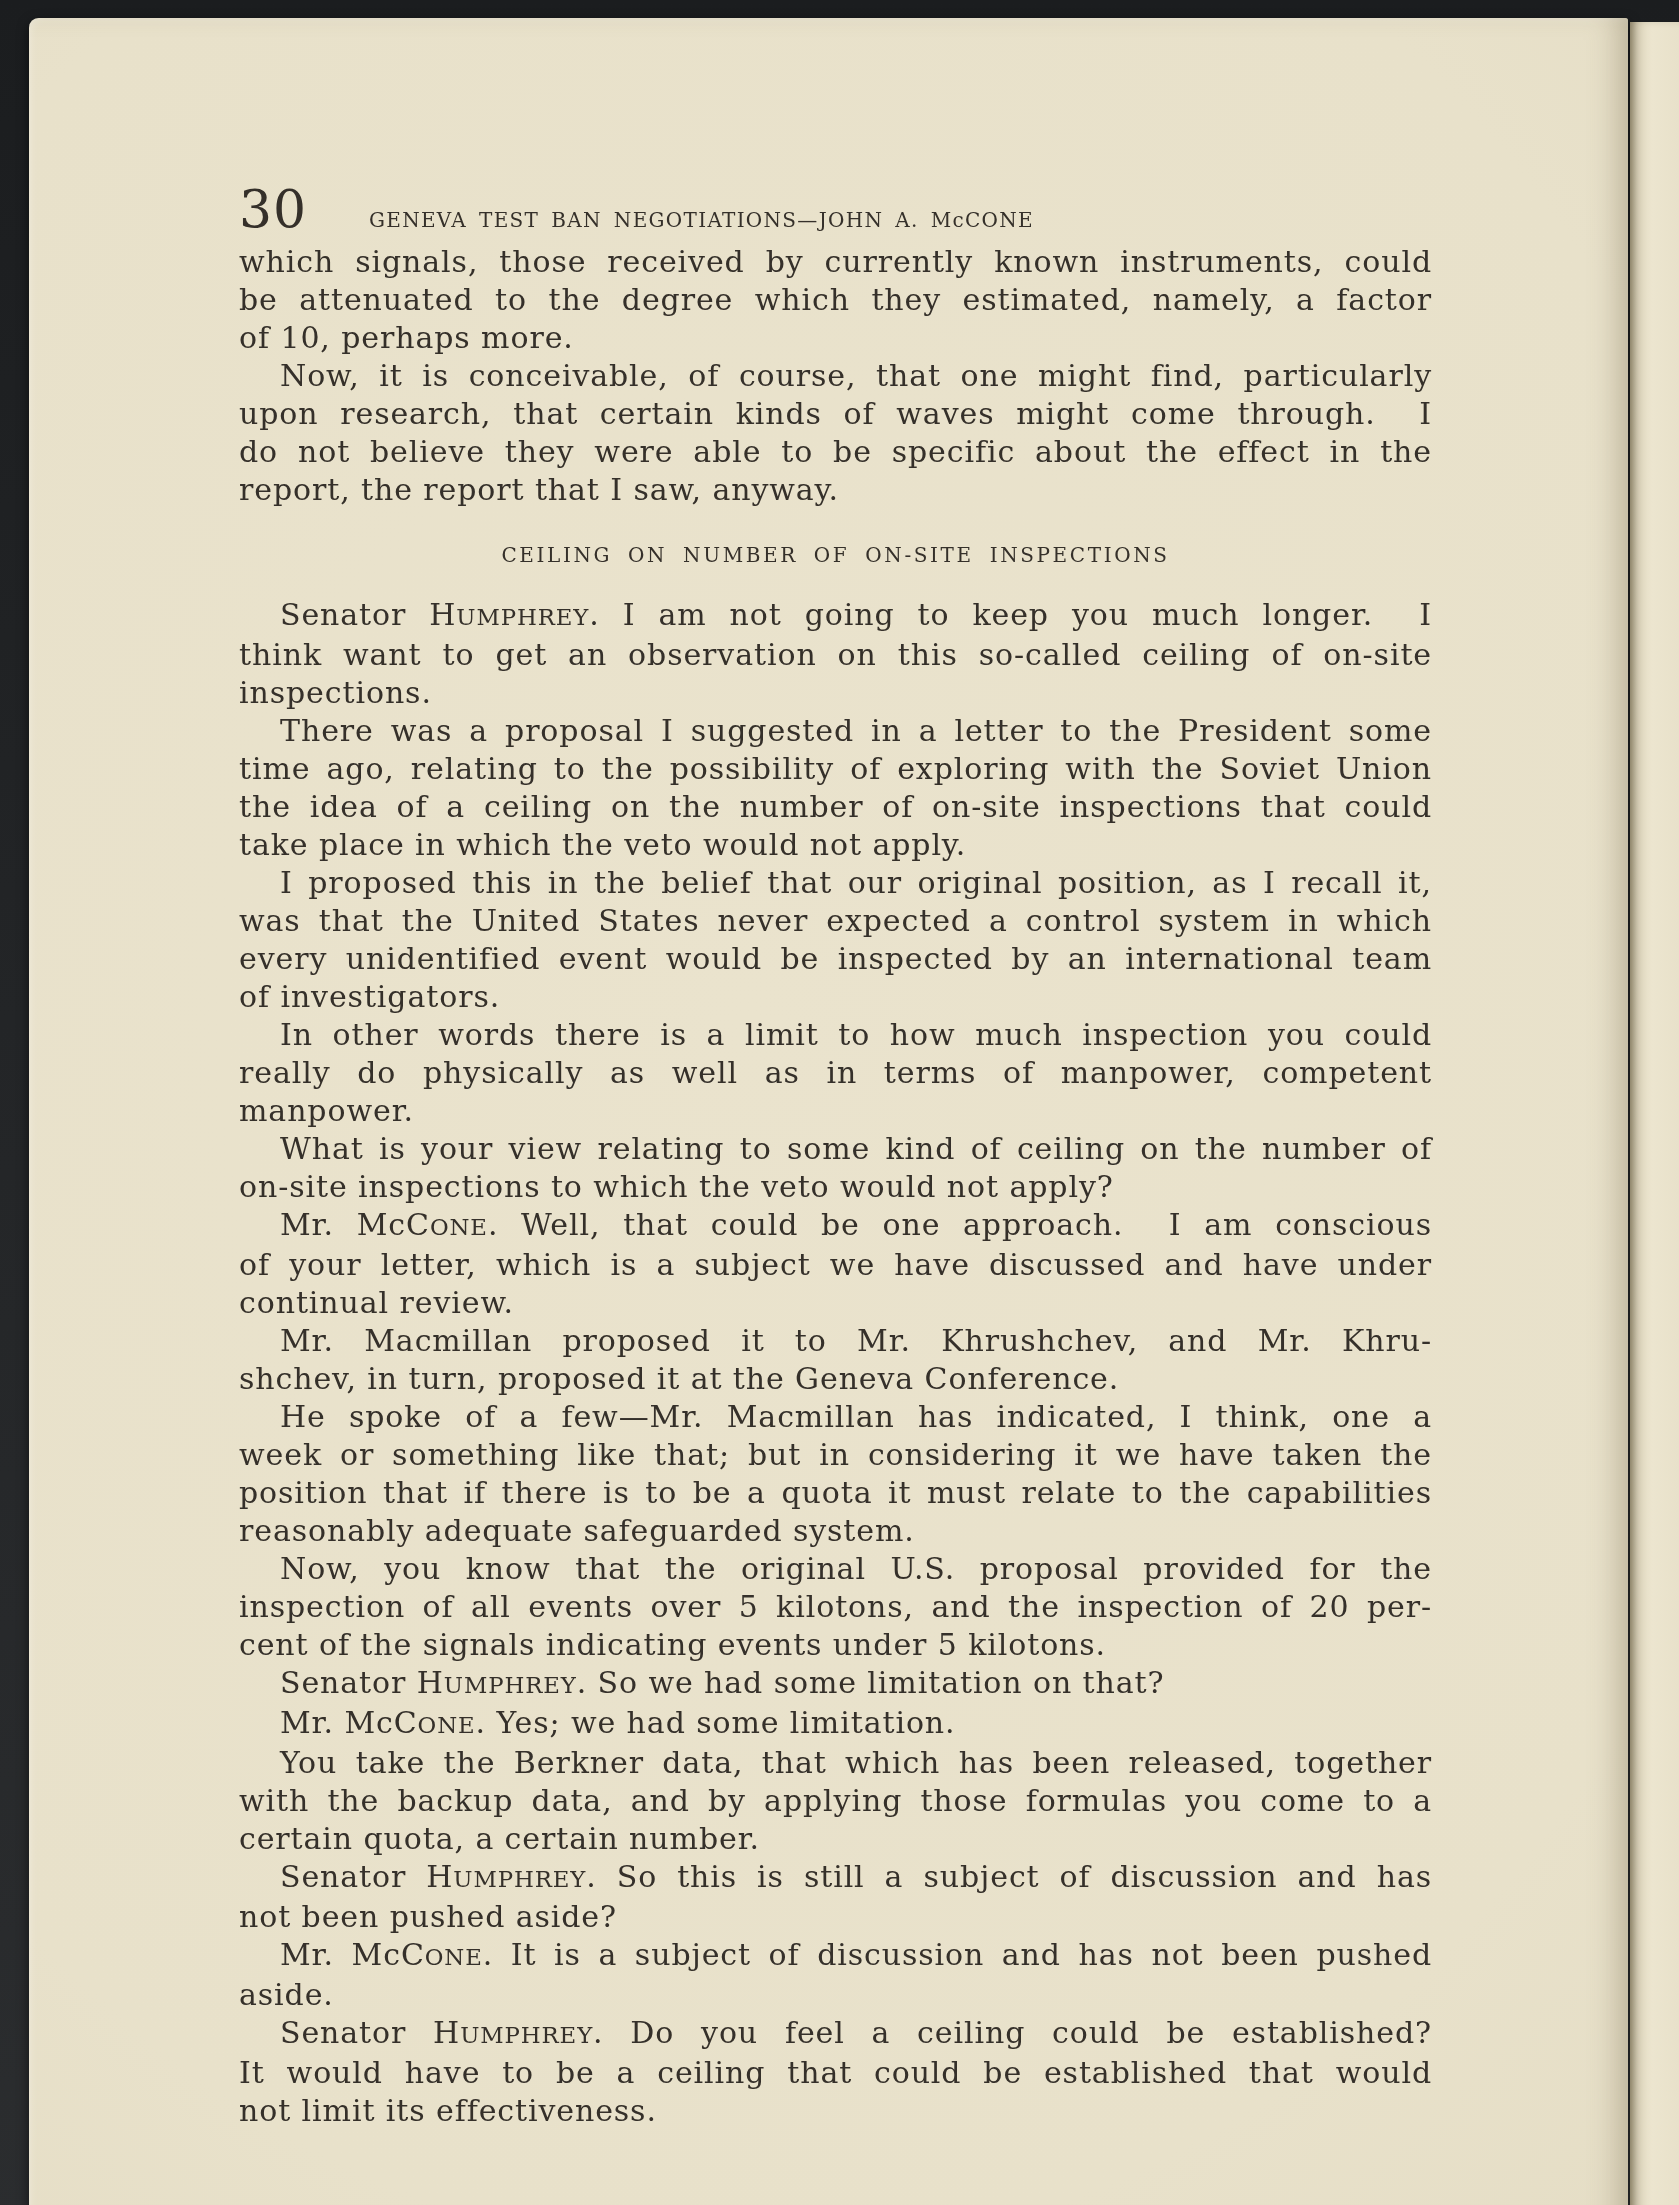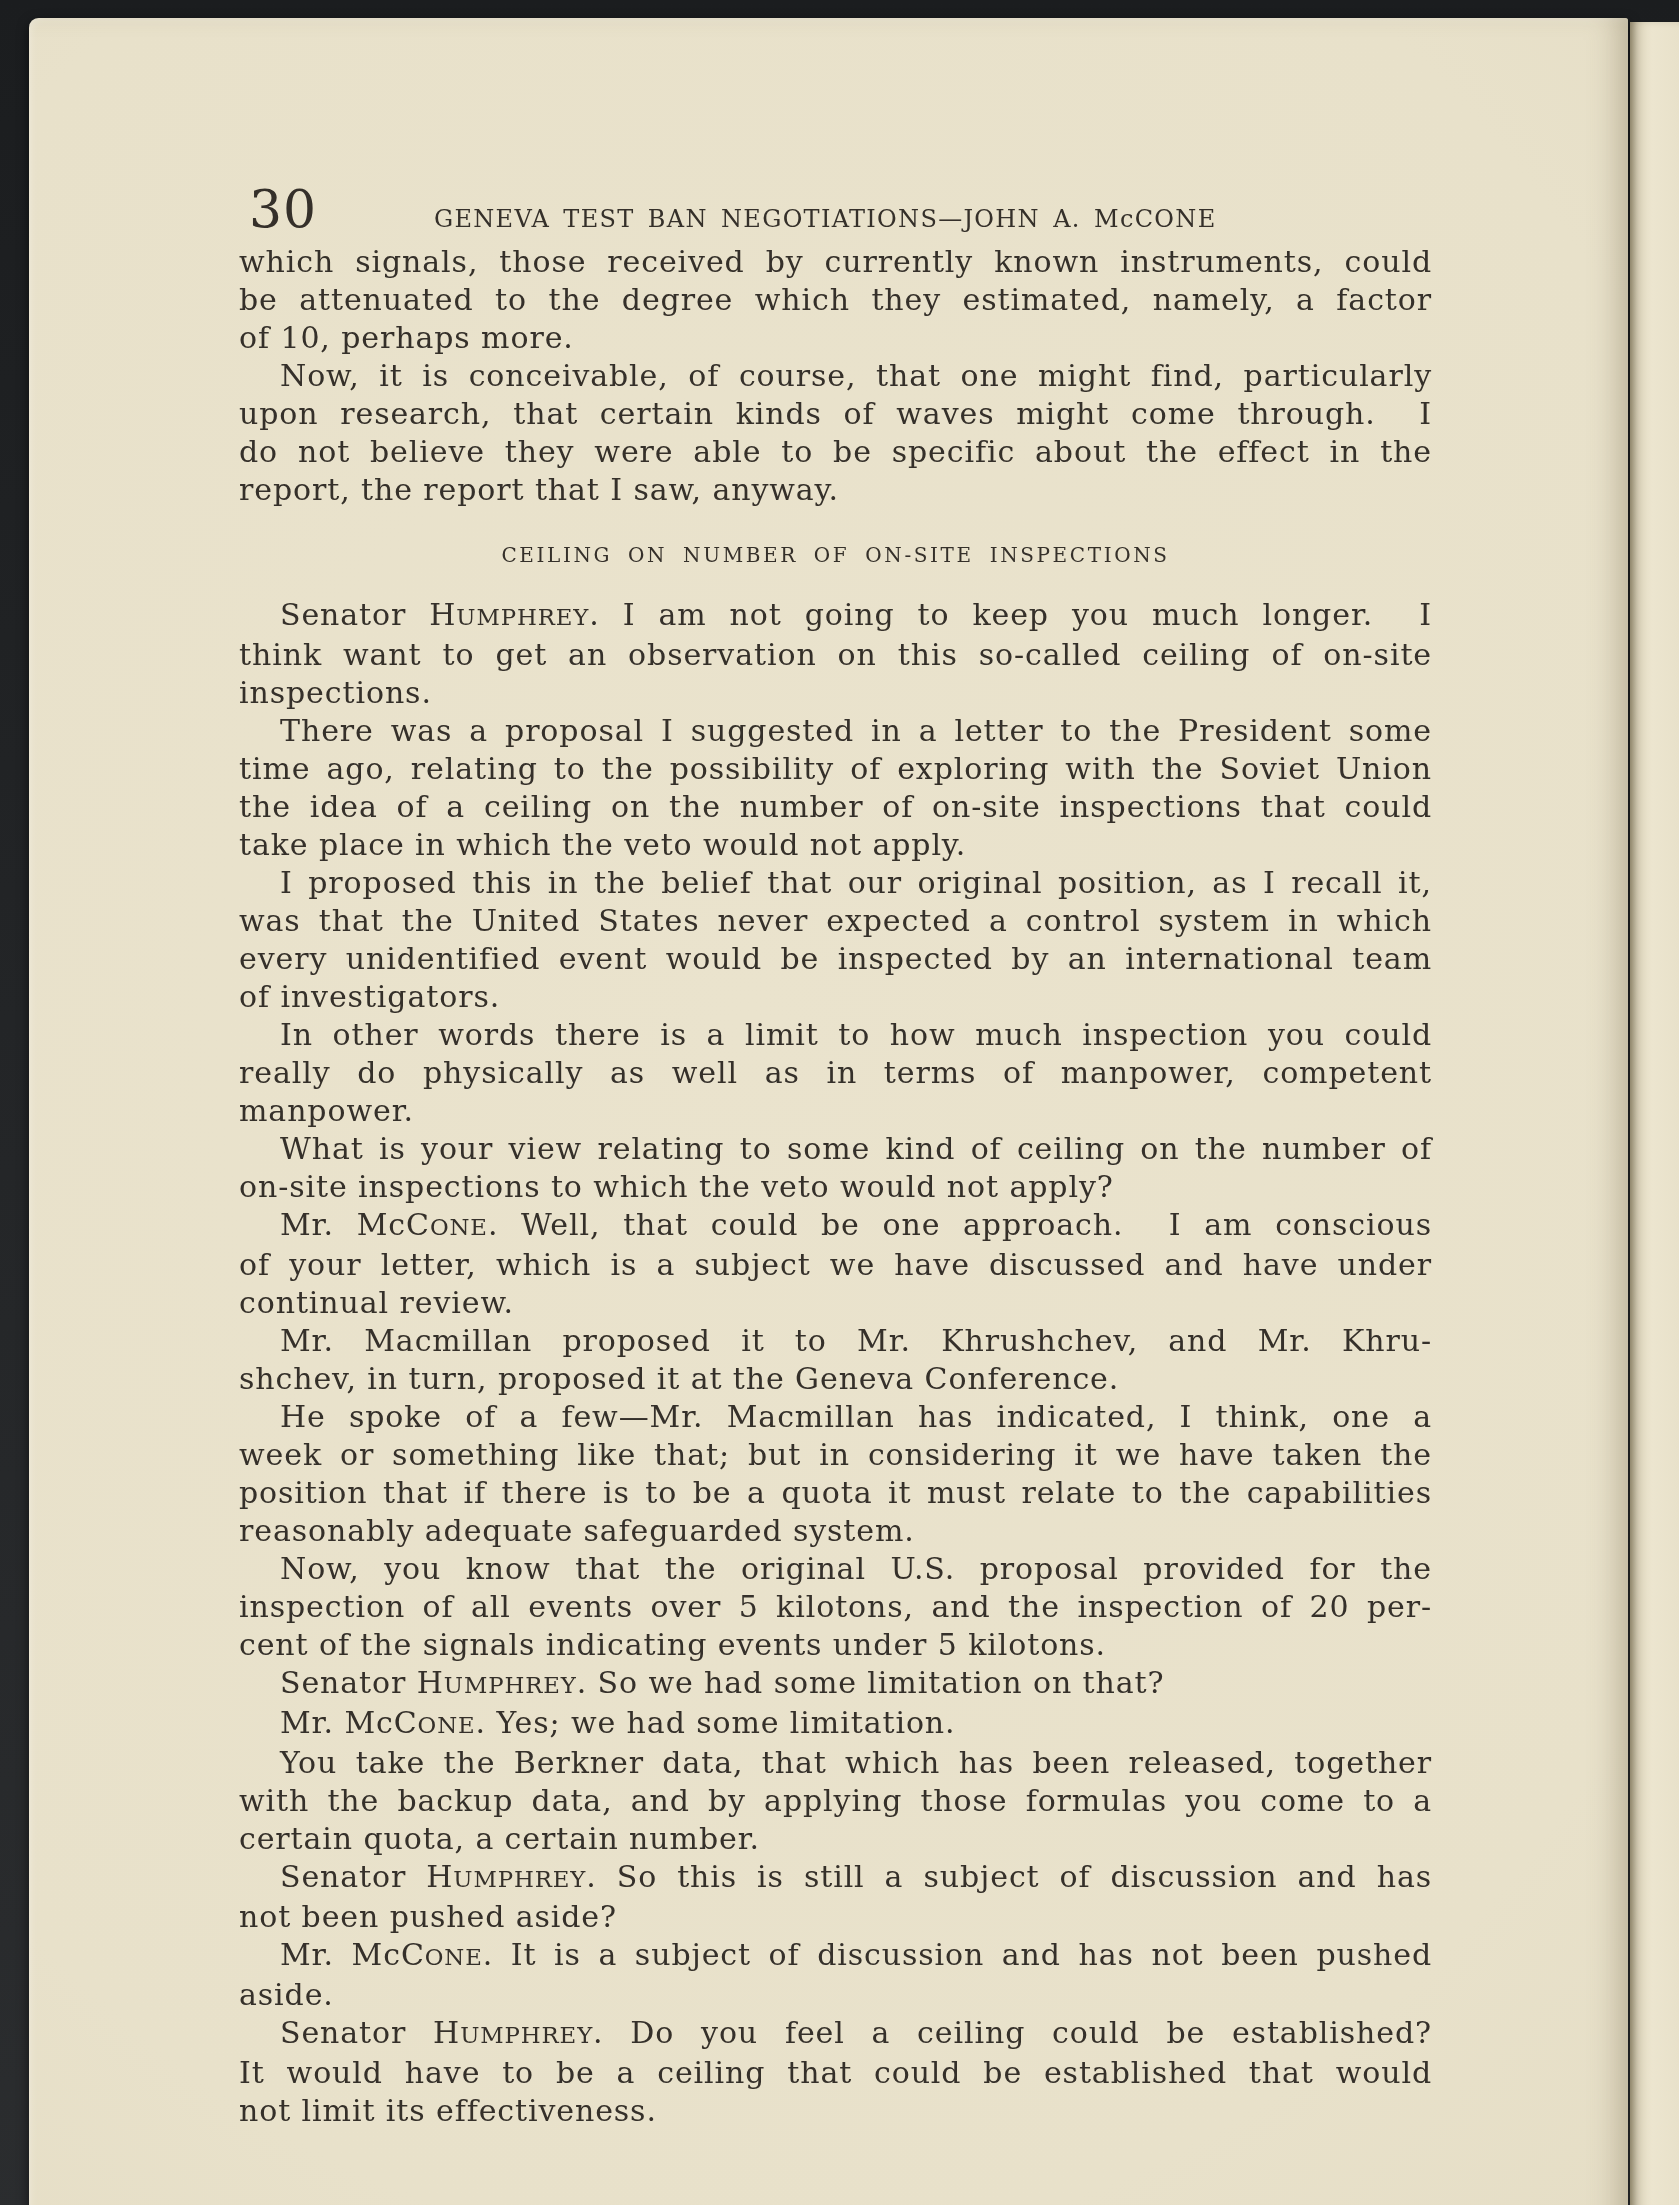--- a/index.html
+++ b/index.html
@@ -37,36 +37,36 @@
     top: 22px;
     width: 49px;
     height: 2502px;
     background: linear-gradient(90deg, #cdc4a8 0%, #e2dac1 14%, #ece5cf 45%, #e8e1ca 100%);
     border-bottom: 4px solid #d5cfba;
     box-shadow: inset 9.7px 0 11.5px -6.2px rgba(58, 48, 26, 0.55);
   }
 
   .running-head {
     position: absolute;
-    left: 220px;
+    left: 210px;
     top: 165px;
     display: flex;
     align-items: baseline;
     color: #35302a;
     white-space: nowrap;
     text-align: center;
   }
   .folio {
     font-size: 52px;
     line-height: 53px;
     letter-spacing: 0.9px;
   }
   .running-title {
-    margin-left: 117px;
-    font-size: 24px;
+    margin-left: 62px;
+    font-size: 20px;
     line-height: 53px;
     letter-spacing: 1.3px;
     word-spacing: 4.4px;
     font-weight: 500;
   }
 
   .text-col {
     position: absolute;
     left: 210px;
     top: 225px;

